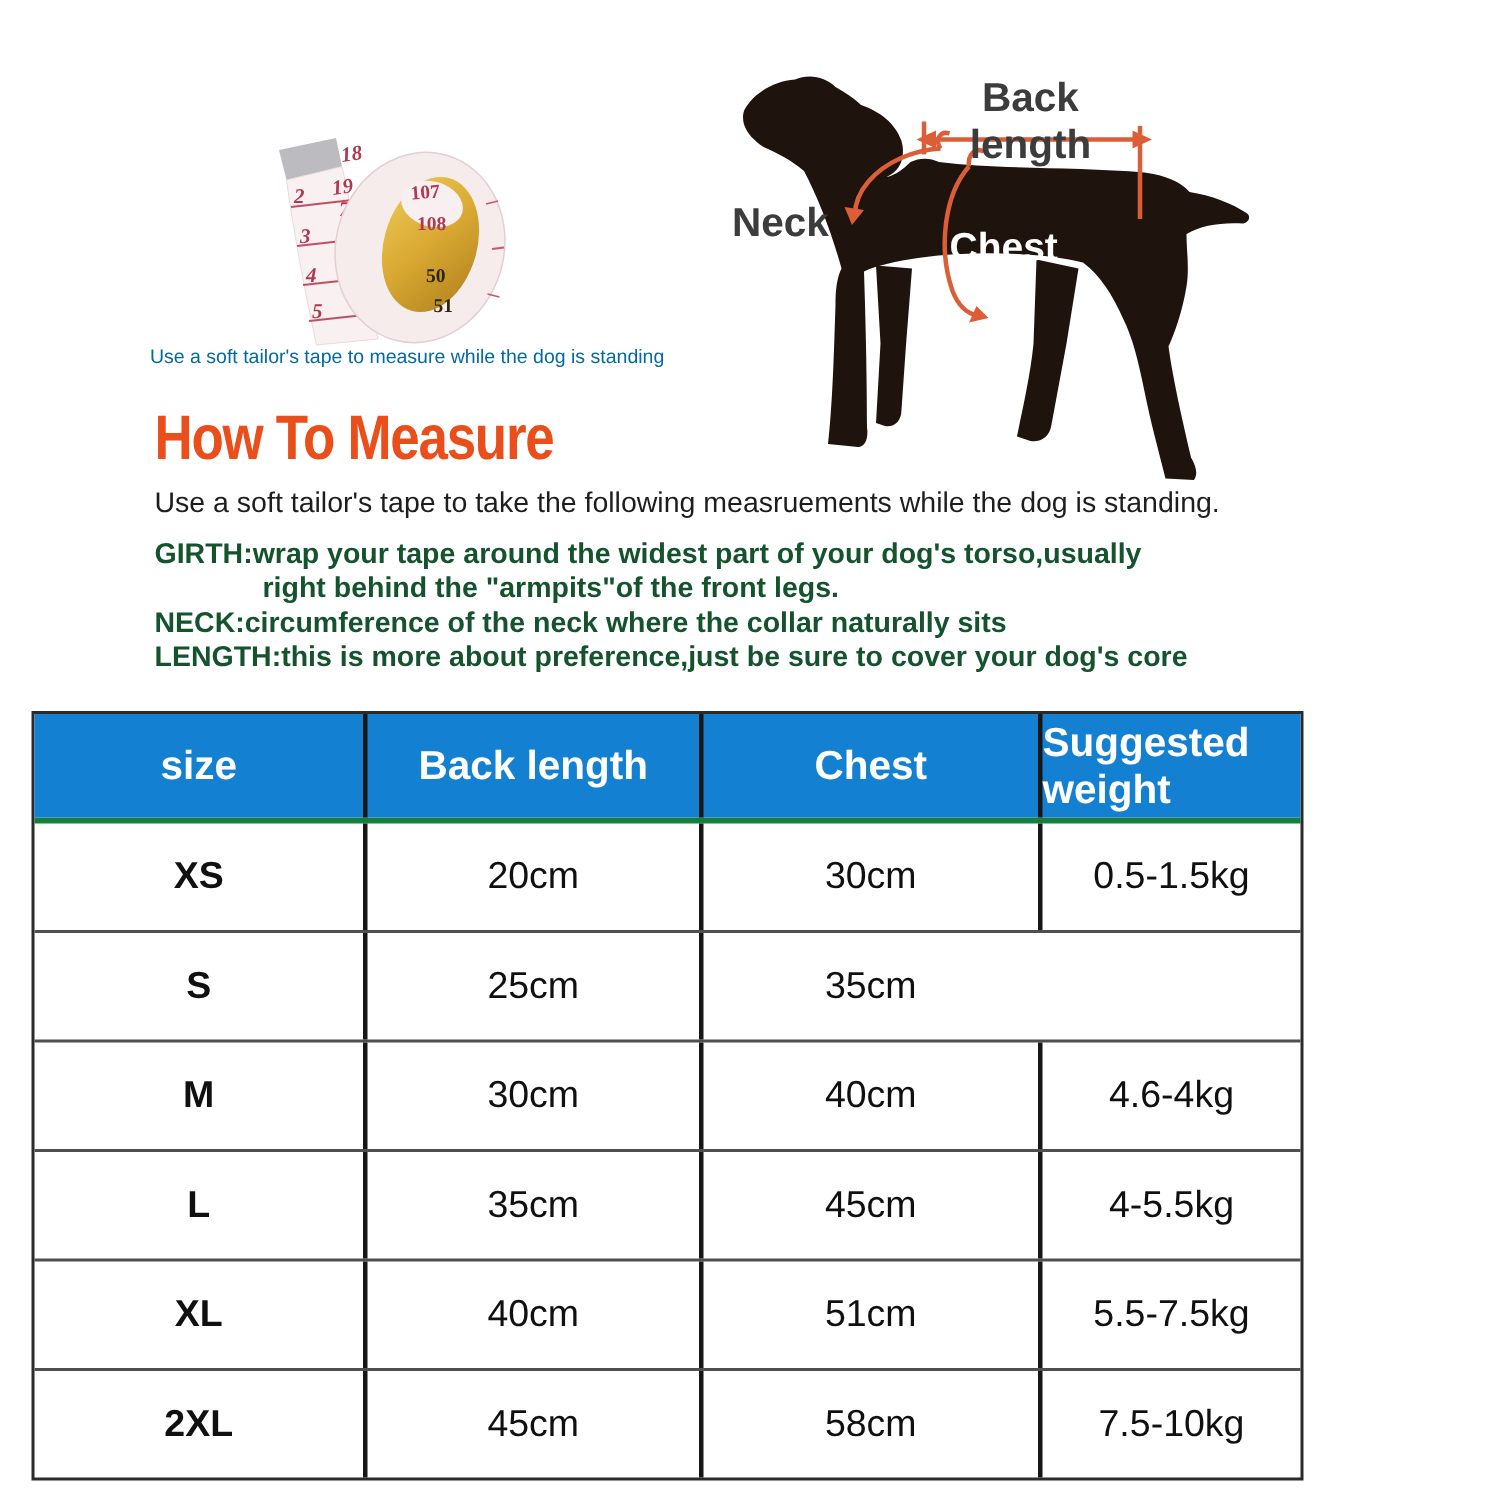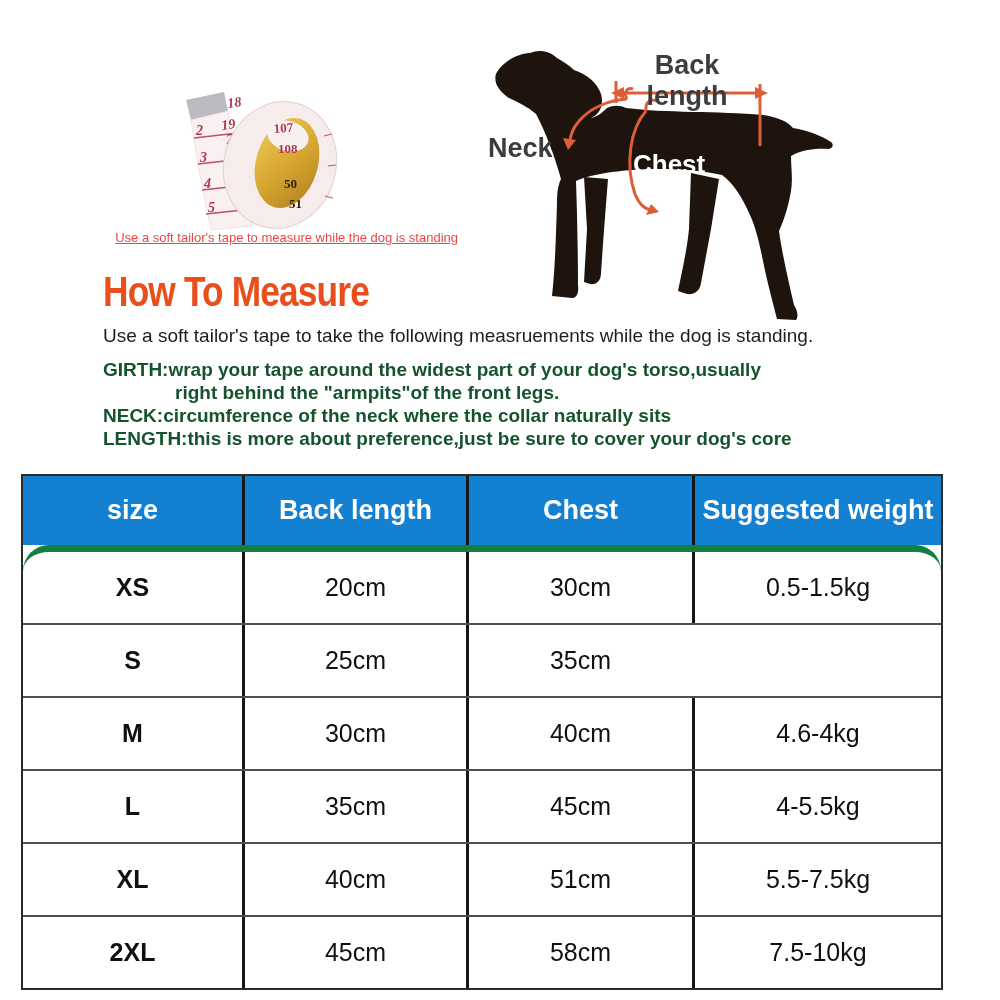--- a/index.html
+++ b/index.html
@@ -1,45 +1,45 @@
 <!DOCTYPE html>
 <html><head>
 <meta charset="utf-8">
 <style>
   html,body{margin:0;padding:0;background:#fff;}
   .canvas{position:relative;width:1000px;height:1000px;background:#ffffff;overflow:hidden;
           font-family:"Liberation Sans", sans-serif;}
 
   
   .tape-svg{position:absolute;left:138px;top:78px;}
-  .tape-caption{position:absolute;left:100px;top:230px;width:358px;text-align:right;
-                font-size:13px;color:#ef4444;text-decoration:underline;}
+  .tape-caption{position:absolute;left:100px;top:230px;width:358px;text-align:left;
+                font-size:13px;color:#0369a1;}
 
   
   .dog-svg{position:absolute;left:460px;top:15px;}
   .diagram-label{position:absolute;font-weight:bold;font-size:27px;color:#3c3c3c;letter-spacing:0px;}
   .lbl-backlength{left:617px;top:50px;width:140px;text-align:center;}
   .lbl-neck{left:488px;top:133px;}
   .lbl-chest{left:633px;top:149px;color:#ffffff;font-size:26px;}
 
   
   .heading{position:absolute;left:103px;top:268px;}
   .heading span{display:inline-block;font-weight:bold;font-size:42px;color:#e94e1b;
                 transform:scaleX(0.84);transform-origin:left center;letter-spacing:-1px;}
   .intro{position:absolute;left:103px;top:325px;font-size:19px;color:#1d1d1d;}
   .steps{position:absolute;left:103px;top:358px;font-size:19px;font-weight:bold;color:#14532d;
          line-height:23px;}
   .step.indent{padding-left:72px;}
 
   
-  .size-table{position:absolute;left:21px;top:474px;width:922px;border:2px solid #2b2b2b;
+  .size-table{position:absolute;left:21px;top:474px;width:848px;border:2px solid #2b2b2b;
               background:#fff;box-sizing:border-box;}
   .t-row{display:grid;grid-template-columns:219px 224px 226px 1fr;}
   .t-row.data{border-top:2px solid #4f4f4f;}
-  .t-row.data.first{border-top:7px solid #15803d;border-radius:26px;}
+  .t-row.data.first{border-top:4px solid #15803d;}
   .t-cell{display:flex;align-items:center;justify-content:center;height:71px;
           font-size:25px;color:#101010;border-left:3px solid #161616;}
   .t-cell.c0{border-left:none;}
   .t-row.head .t-cell{height:69px;background:#1480d2;color:#ffffff;font-weight:bold;font-size:27px;}
   .t-cell.size-col{font-weight:bold;}
 </style>
 </head>
 <body>
 
 <div class="canvas">

